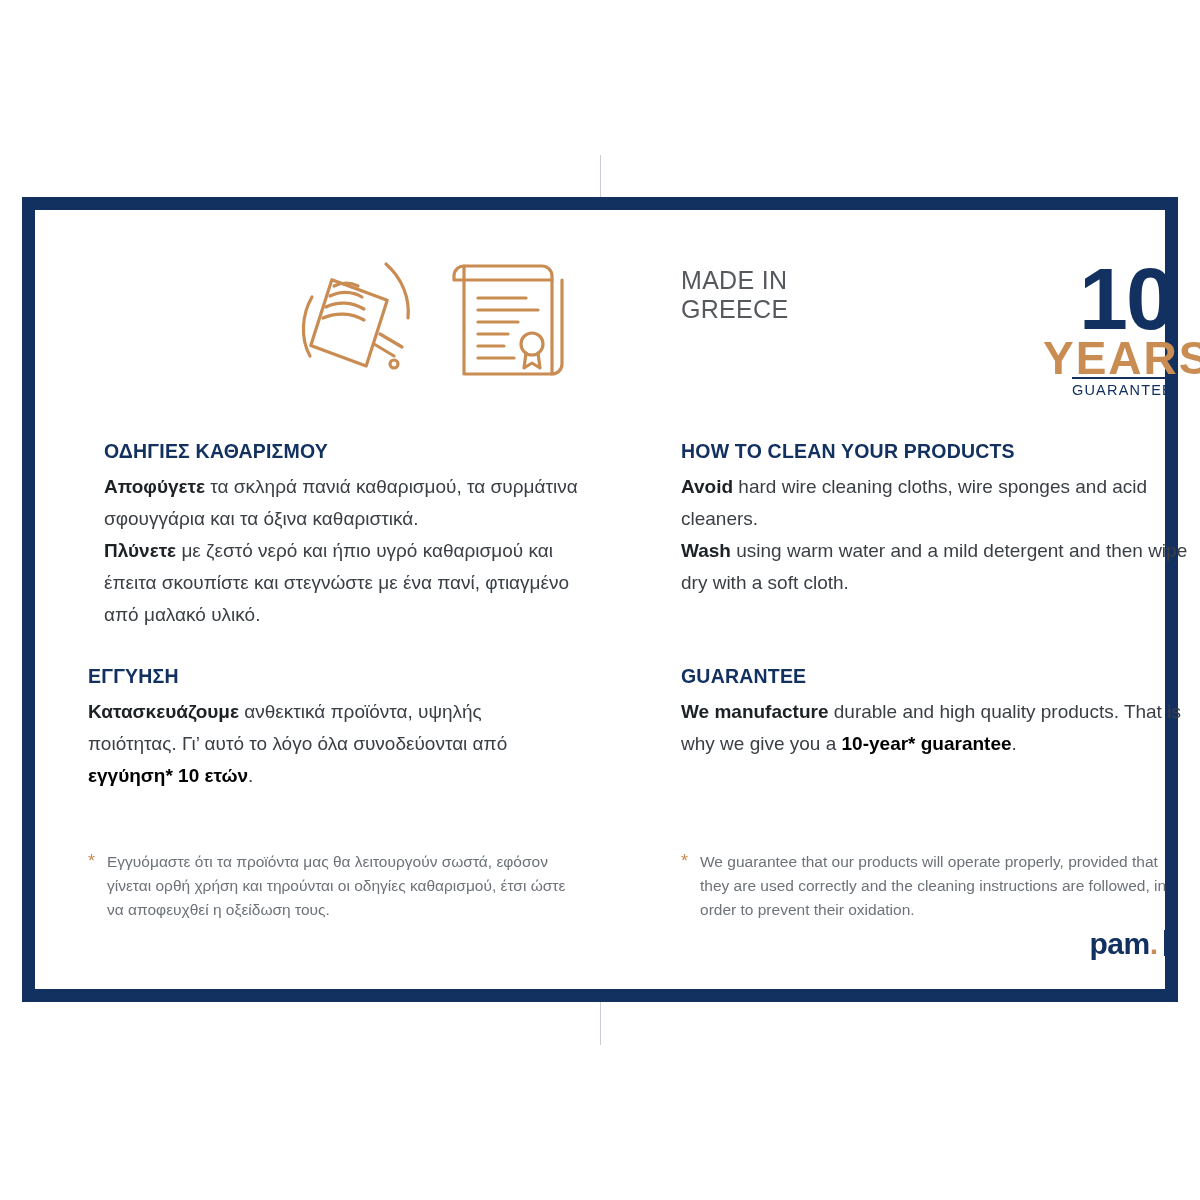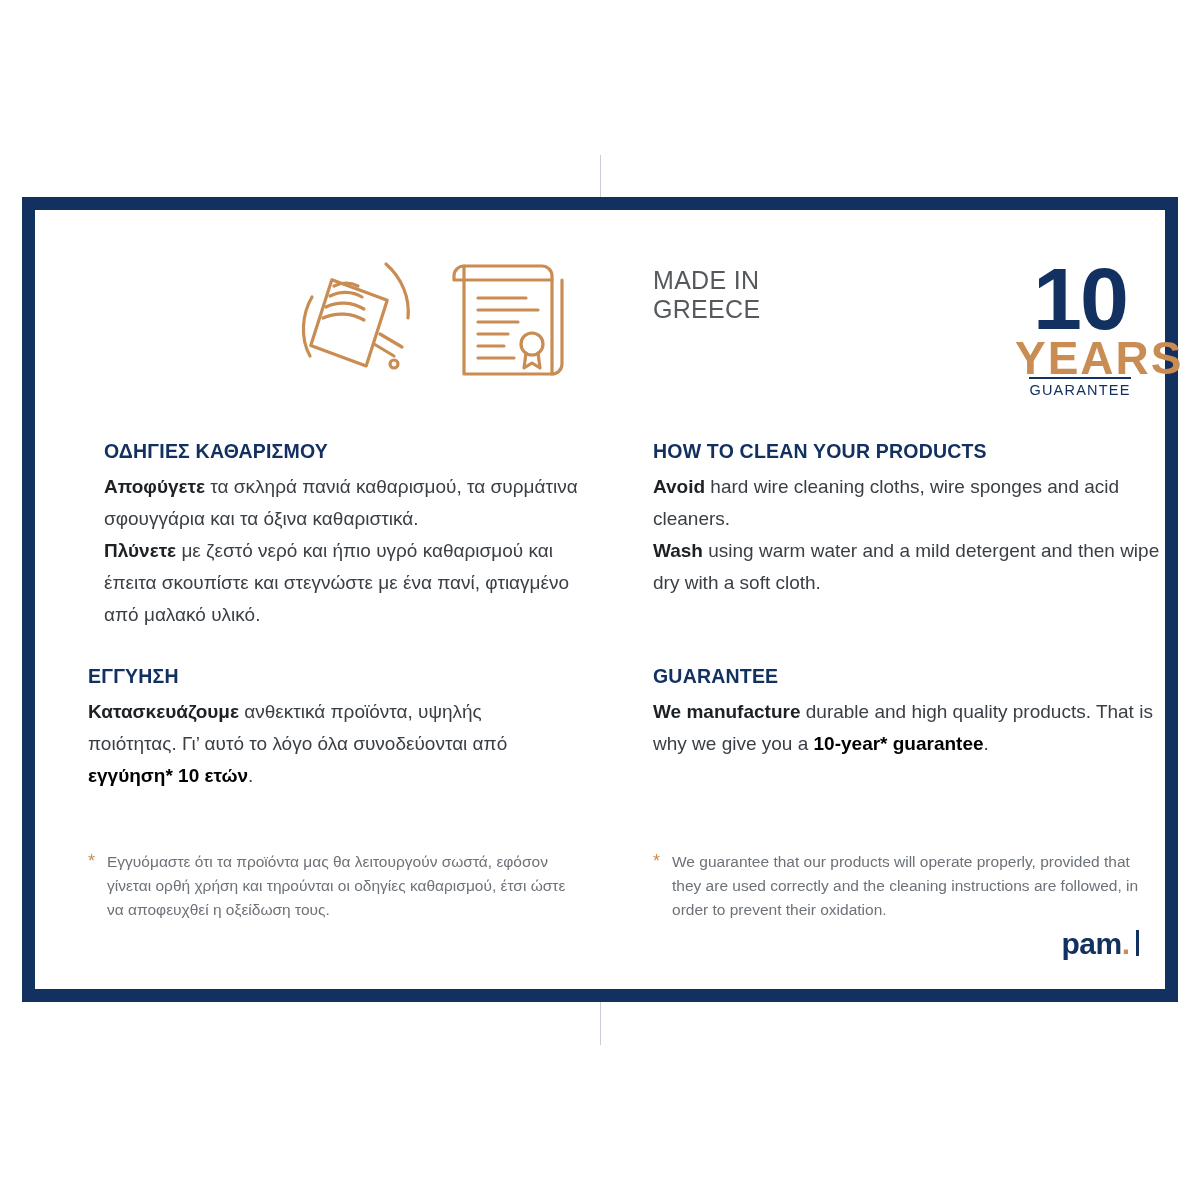--- a/index.html
+++ b/index.html
@@ -46,21 +46,21 @@
     position: absolute;
     top: 0;
     height: 100%;
     box-sizing: border-box;
   }
   .col-left {
     left: 0;
     width: 565px;
   }
   .col-right {
-    left: 565px;
+    left: 593px;
     width: 565px;
   }
 
   
   .icon-row {
     position: absolute;
     left: 255px;
     top: 42px;
     display: flex;
     align-items: flex-end;
@@ -79,21 +79,21 @@
     font-weight: 400;
     white-space: pre-line;
   }
 
   
   .badge {
     position: absolute;
     right: 20px;
     top: 48px;
     width: 130px;
-    text-align: center;
+    text-align: right;
     margin-left: 28px;
   }
   .badge .num {
     font-family: "Liberation Sans", sans-serif;
     font-weight: bold;
     font-size: 88px;
     line-height: 82px;
     color: #123160;
     letter-spacing: -2px;
   }

